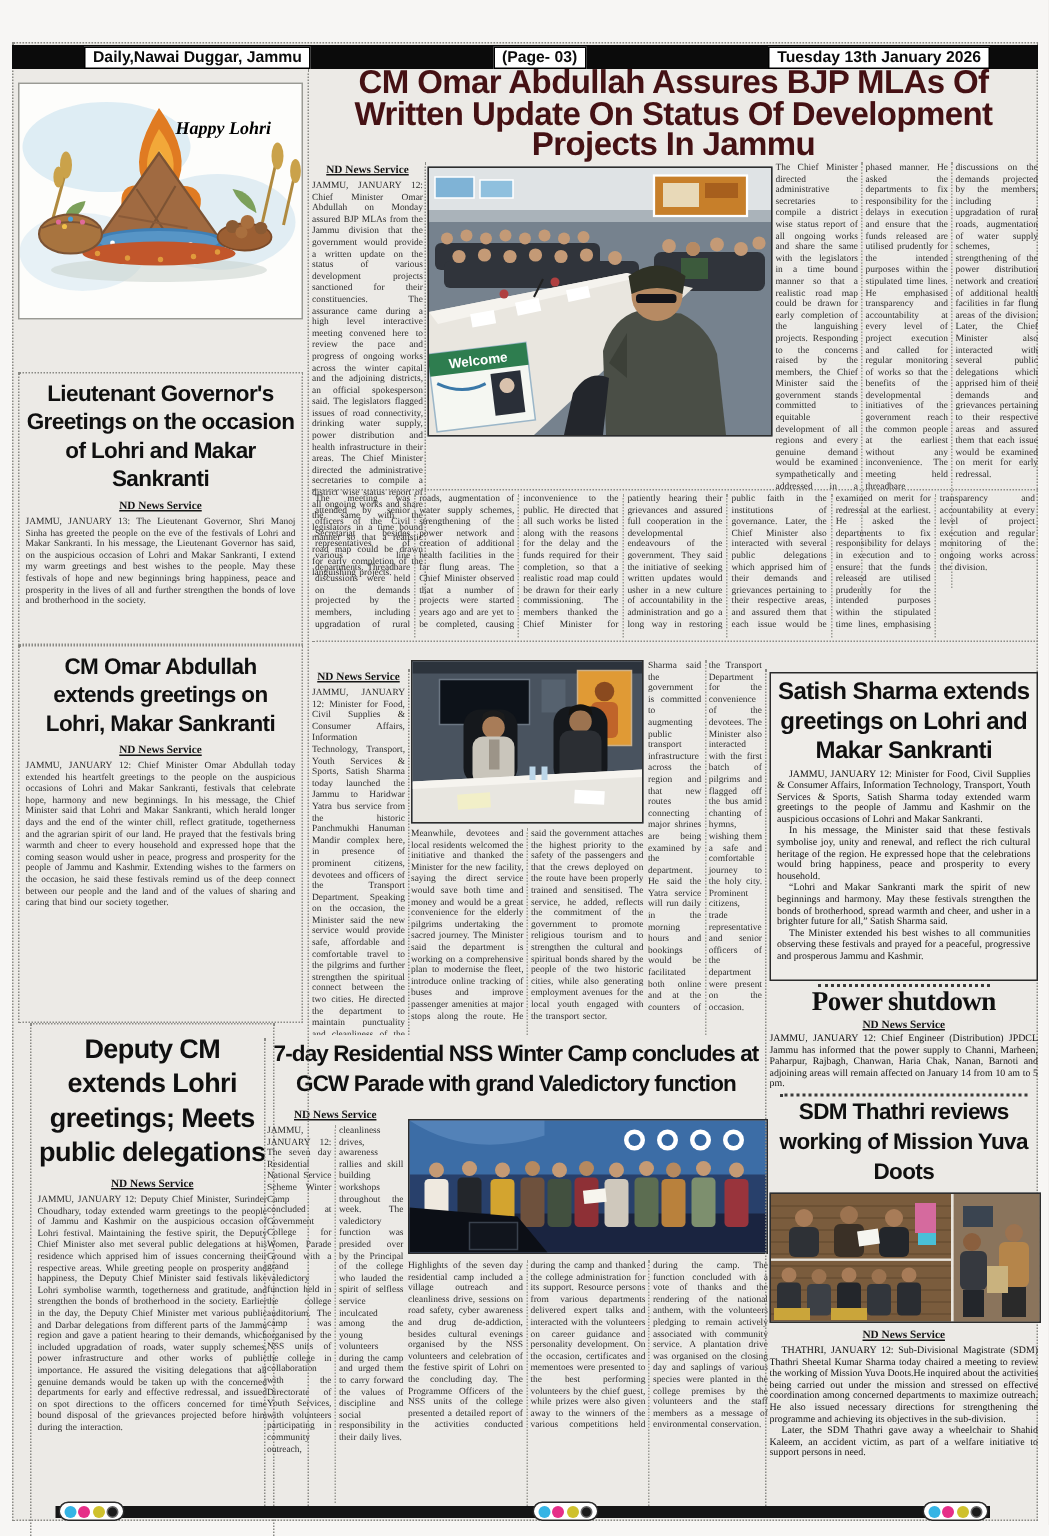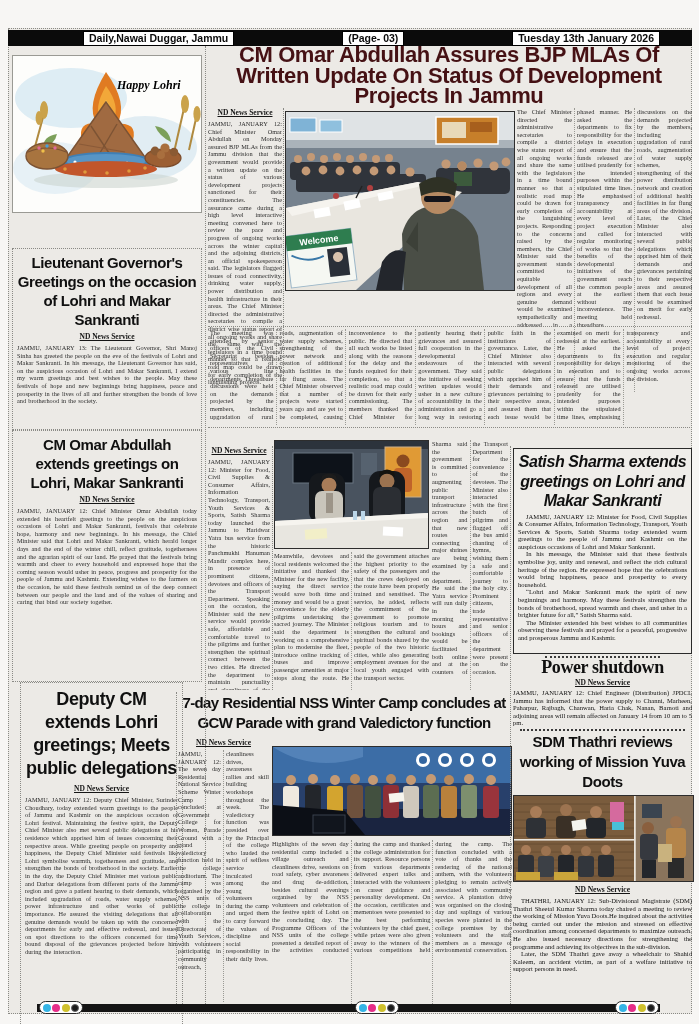--- a/index.html
+++ b/index.html
@@ -2,21 +2,21 @@
 <html><head>
 <meta charset="utf-8">
 <style>
   * { box-sizing:border-box; margin:0; padding:0; }
   html,body { width:699px; height:1024px; }
   body { position:relative; background:#f7f6f4; font-family:"Liberation Serif", serif; overflow:hidden; }
   #page { position:absolute; inset:0; }
   .abs { position:absolute; }
   .frame { left:8px; top:28px; width:684px; height:986px; border:1px dotted #8a8a85; background:#eceae6; }
   
-  .hdrbar { left:8px; top:30px; width:684px; height:16px; background:#0b0b0b; display:flex; align-items:center;padding-left:27px; }
+  .hdrbar { left:8px; top:30px; width:684px; height:16px; background:#0b0b0b; display:flex; align-items:center; }
   .hbox { background:#ffffff; border:1px solid #000; font:700 10.5px/13px "Liberation Sans", sans-serif; padding:0 5px; white-space:nowrap; color:#0b0b0b; }
   .hbox.first { margin-left:48px; }
   .hbox.mid { margin:0 auto; }
   .hbox.last { margin-right:32px; }
   
   .hd { font-family:"Liberation Sans", sans-serif; font-weight:700; text-align:center; color:#101010; letter-spacing:-0.4px; }
   .maroon { color:#451114; }
   .byline { font:700 7.5px/10px "Liberation Serif", serif; text-align:center; text-decoration:underline; color:#151515; }
   
   .greek { font-size:6.3px; line-height:7.6px; text-align:justify; color:#2c2c2c; overflow:hidden; filter:blur(0.3px); word-spacing:0.6px; }
@@ -298,21 +298,21 @@
       <rect x="116" y="46" width="15" height="9" fill="#f7f5ee" transform="rotate(-6 123 50)"></rect>
 
       <polygon points="0,58 72,64 92,88 0,88" fill="#0c0f16"></polygon>
       <rect x="40" y="68" width="32" height="18" fill="#11151d" stroke="#39414d"></rect>
     </svg>
   </div>
 
   <div class="abs greek cols3" style="left:272px; top:840px; width:240px; height:164px;">Highlights of the seven day residential camp included a village outreach and cleanliness drive, sessions on road safety, cyber awareness and drug de-addiction, besides cultural evenings organised by the NSS volunteers and celebration of the festive spirit of Lohri on the concluding day. The Programme Officers of the NSS units of the college presented a detailed report of the activities conducted during the camp and thanked the college administration for its support. Resource persons from various departments delivered expert talks and interacted with the volunteers on career guidance and personality development. On the occasion, certificates and mementoes were presented to the best performing volunteers by the chief guest, while prizes were also given away to the winners of the various competitions held during the camp. The function concluded with a vote of thanks and the rendering of the national anthem, with the volunteers pledging to remain actively associated with community service. A plantation drive was organised on the closing day and saplings of various species were planted in the college premises by the volunteers and the staff members as a message of environmental conservation.</div>
 
   <div class="abs solidbox" style="left:513px; top:448px; width:179px; height:206px; padding:3px 4px;">
-    <div class="hd" style="font-size:16px; line-height:19.5px;font-style:italic;">Satish Sharma extends greetings on Lohri and Makar Sankranti</div>
+    <div class="hd" style="font-size:16px; line-height:19.5px;">Satish Sharma extends greetings on Lohri and Makar Sankranti</div>
     <div class="bodytx" style="margin-top:2px; height:140px;">
       <p>JAMMU, JANUARY 12: Minister for Food, Civil Supplies &amp; Consumer Affairs, Information Technology, Transport, Youth Services &amp; Sports, Satish Sharma today extended warm greetings to the people of Jammu and Kashmir on the auspicious occasions of Lohri and Makar Sankranti.</p>
       <p>In his message, the Minister said that these festivals symbolise joy, unity and renewal, and reflect the rich cultural heritage of the region. He expressed hope that the celebrations would bring happiness, peace and prosperity to every household.</p>
       <p>“Lohri and Makar Sankranti mark the spirit of new beginnings and harmony. May these festivals strengthen the bonds of brotherhood, spread warmth and cheer, and usher in a brighter future for all,” Satish Sharma said.</p>
       <p>The Minister extended his best wishes to all communities observing these festivals and prayed for a peaceful, progressive and prosperous Jammu and Kashmir.</p>
     </div>
   </div>
 
   <div class="abs dotsep" style="left:545px; top:656px; width:115px;"></div>
 

